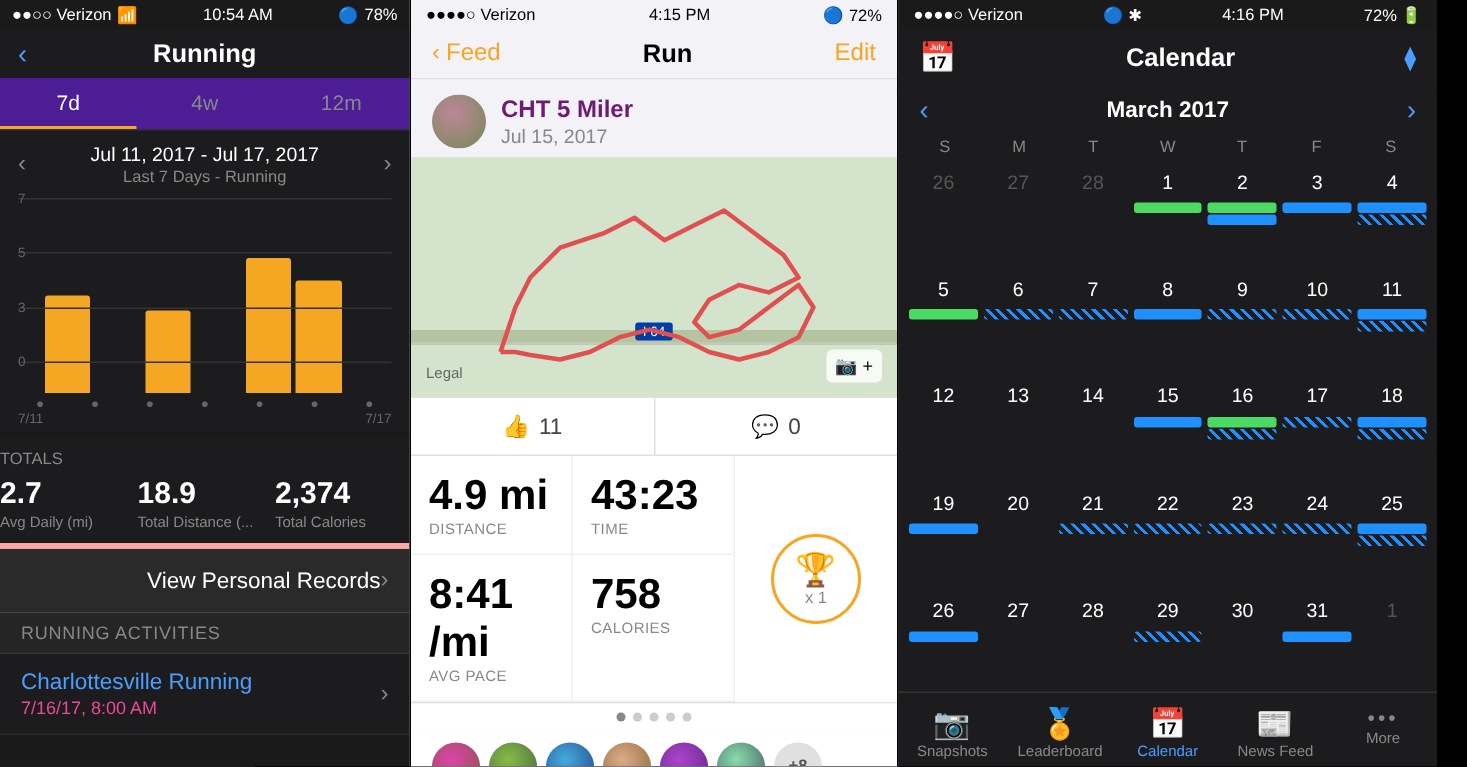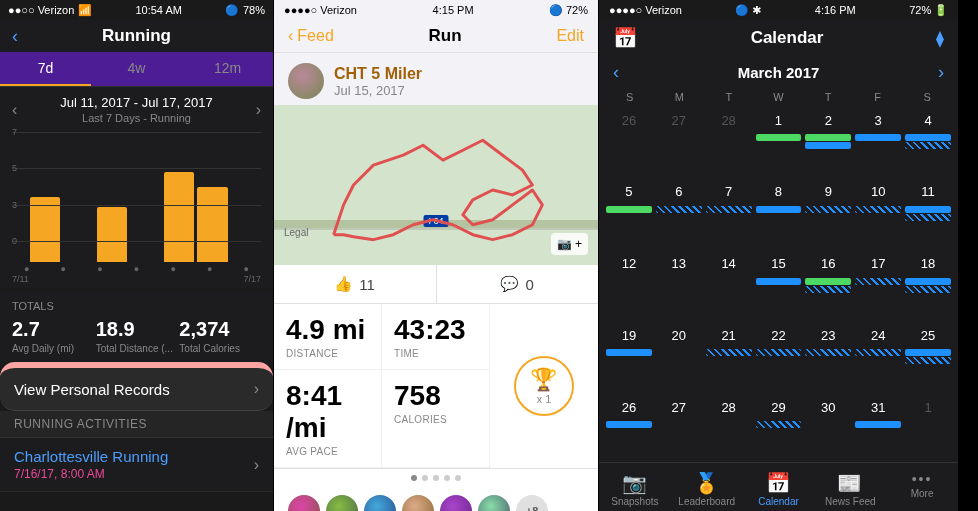--- a/index.html
+++ b/index.html
@@ -135,42 +135,41 @@
     .x-labels {
       display: flex;
       justify-content: space-between;
       padding: 2px 12px 0;
       font-size: 9px;
       color: #666;
     }
 
     .totals-section {
       background: #1c1c1e;
-      padding: 8px 12px;
+      padding: 8px 0;
       margin-top: 4px;
     }
     .totals-title { font-size: 11px; color: #888; margin-bottom: 6px; text-transform: uppercase; }
     .totals-row {
       display: flex;
       gap: 2px;
     }
     .total-item { flex: 1; }
     .total-value { font-size: 20px; font-weight: 700; color: #fff; }
     .total-label { font-size: 10px; color: #888; margin-top: 2px; }
 
     .records-btn {
       display: flex;
       align-items: center;
-      justify-content: space-between;
+      justify-content: flex-end;
       padding: 12px 14px;
       background: #2a2a2a;
-      border-top: 6px solid #fca5a5;
+      border-top: 4px solid #fca5a5;
       border-bottom: 1px solid #444;
       cursor: pointer;
-      border-radius: 15px;
     }
     .records-btn .btn-text { font-size: 15px; color: #fff; font-weight: 500; }
     .records-btn .chevron { color: #888; font-size: 16px; }
 
     .section-header {
       padding: 6px 14px;
       background: #252525;
       font-size: 12px;
       color: #888;
       text-transform: uppercase;
@@ -235,21 +234,21 @@
       width: 36px; height: 36px;
       border-radius: 50%;
       background: linear-gradient(135deg, #7b8 30%, #5a7 70%);
       overflow: hidden;
       flex-shrink: 0;
     }
     .run-avatar-img {
       width: 100%; height: 100%;
       background: radial-gradient(circle at 40% 35%, #b89, #785);
     }
-    .run-name { font-size: 16px; font-weight: 600; color: #a16207; }
+    .run-name { font-size: 16px; font-weight: 600; color: #701a75; }
     .run-date { font-size: 13px; color: #888; }
 
     .map-area {
       flex: 0 0 160px;
       background: #c8d8c0;
       position: relative;
       overflow: hidden;
     }
     .map-bg {
       width: 100%; height: 100%;
@@ -653,21 +652,21 @@
   </div>
 
   <div class="map-area">
     <div class="map-bg">
 
       <div style="position:absolute;bottom:35px;left:0;right:0;height:10px;background:#b5c4a0;"></div>
       <div style="position:absolute;bottom:35px;left:0;right:0;height:2px;background:#ccc;opacity:0.5;"></div>
 
       <div style="position:absolute;bottom:38px;left:50%;transform:translateX(-50%);background:#003da5;color:#fff;padding:1px 5px;font-size:9px;border-radius:2px;">I 64</div>
 
-      <div style="position:absolute;bottom:27px;left:10px;font-size:10px;color:#666;text-align:right;">Legal</div>
+      <div style="position:absolute;bottom:10px;left:10px;font-size:10px;color:#666;text-align:right;">Legal</div>
 
       <svg class="route-svg" viewBox="0 0 326 160" xmlns="http://www.w3.org/2000/svg">
         <polyline points="60,130 70,100 80,80 100,60 130,50 150,40 170,55 190,45 210,35 230,50 250,65 260,80 240,90 220,85 200,95 190,110 200,120 220,115 240,100 260,85 270,100 260,120 240,130 220,135 200,130 180,120 160,115 140,120 120,130 100,135 80,132 70,130 60,130" fill="none" stroke="#e05050" stroke-width="3" stroke-linejoin="round"></polyline>
       </svg>
     </div>
     <div class="map-camera">
       <span>📷</span>
       <span>+</span>
     </div>
   </div>

